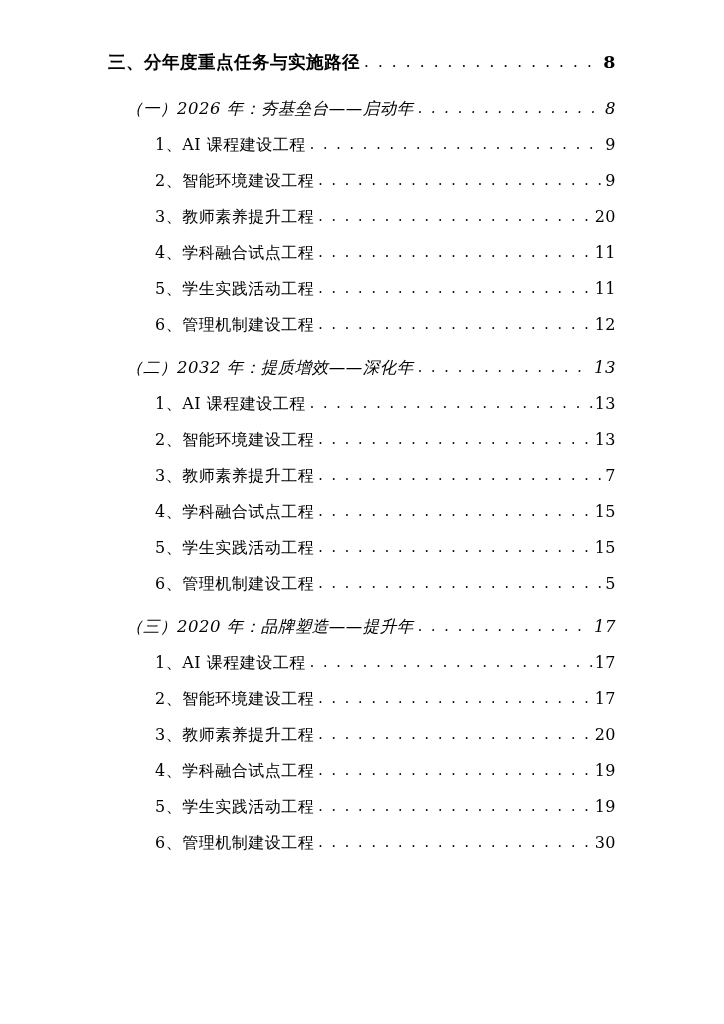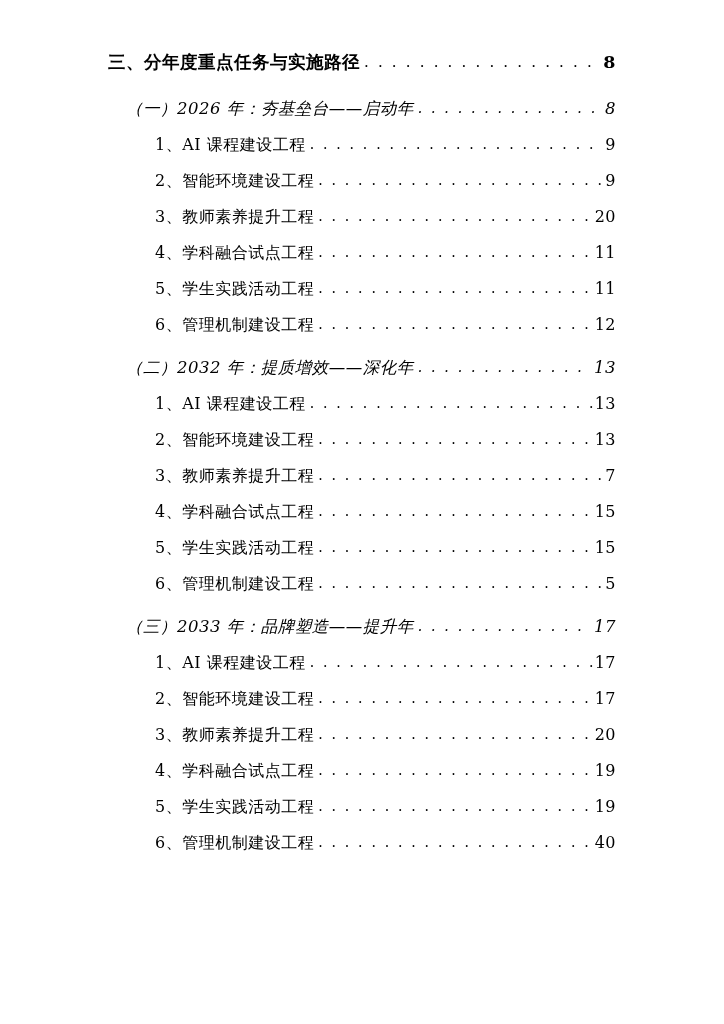--- a/index.html
+++ b/index.html
@@ -168,21 +168,21 @@
         <span class="leader">. . . . . . . . . . . . . . . . . . . . . . . . . . . . . . . . . . . . . . . . . . . . . . . . . . . . . . . . . . . . . . . . . . . . . . . . . . . . . . . </span>
         <span class="page-num">15</span>
       </div>
       <div class="toc-entry lvl3">
         <span class="label">6、管理机制建设工程</span>
         <span class="leader">. . . . . . . . . . . . . . . . . . . . . . . . . . . . . . . . . . . . . . . . . . . . . . . . . . . . . . . . . . . . . . . . . . . . . . . . . . . . . . . </span>
         <span class="page-num">5</span>
       </div>
       <div class="group-gap"></div>
       <div class="toc-entry lvl2">
-        <span class="label">（三）2033 年：品牌塑造——提升年</span>
+        <span class="label">（三）2020 年：品牌塑造——提升年</span>
         <span class="leader">. . . . . . . . . . . . . . . . . . . . . . . . . . . . . . . . . . . . . . . . . . . . . . . . . . . . . . . . . . . . . . . . . . . . . . . . . . . . . . . </span>
         <span class="page-num">17</span>
       </div>
       <div class="toc-entry lvl3">
         <span class="label">1、AI 课程建设工程</span>
         <span class="leader">. . . . . . . . . . . . . . . . . . . . . . . . . . . . . . . . . . . . . . . . . . . . . . . . . . . . . . . . . . . . . . . . . . . . . . . . . . . . . . . </span>
         <span class="page-num">17</span>
       </div>
       <div class="toc-entry lvl3">
         <span class="label">2、智能环境建设工程</span>
@@ -200,16 +200,16 @@
         <span class="page-num">19</span>
       </div>
       <div class="toc-entry lvl3">
         <span class="label">5、学生实践活动工程</span>
         <span class="leader">. . . . . . . . . . . . . . . . . . . . . . . . . . . . . . . . . . . . . . . . . . . . . . . . . . . . . . . . . . . . . . . . . . . . . . . . . . . . . . . </span>
         <span class="page-num">19</span>
       </div>
       <div class="toc-entry lvl3">
         <span class="label">6、管理机制建设工程</span>
         <span class="leader">. . . . . . . . . . . . . . . . . . . . . . . . . . . . . . . . . . . . . . . . . . . . . . . . . . . . . . . . . . . . . . . . . . . . . . . . . . . . . . . </span>
-        <span class="page-num">40</span>
+        <span class="page-num">30</span>
       </div>
     </div>
 </div>
 
 </body></html>

